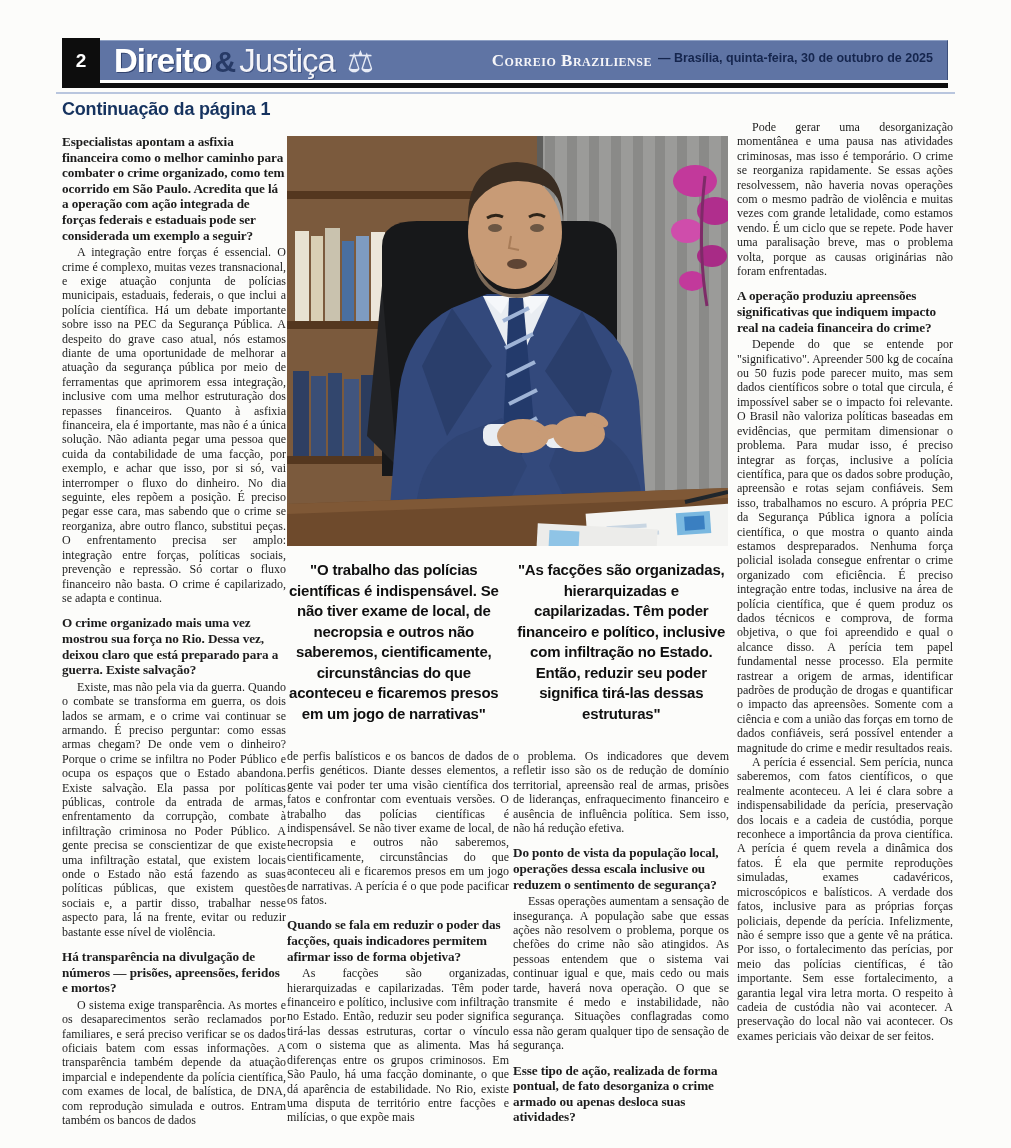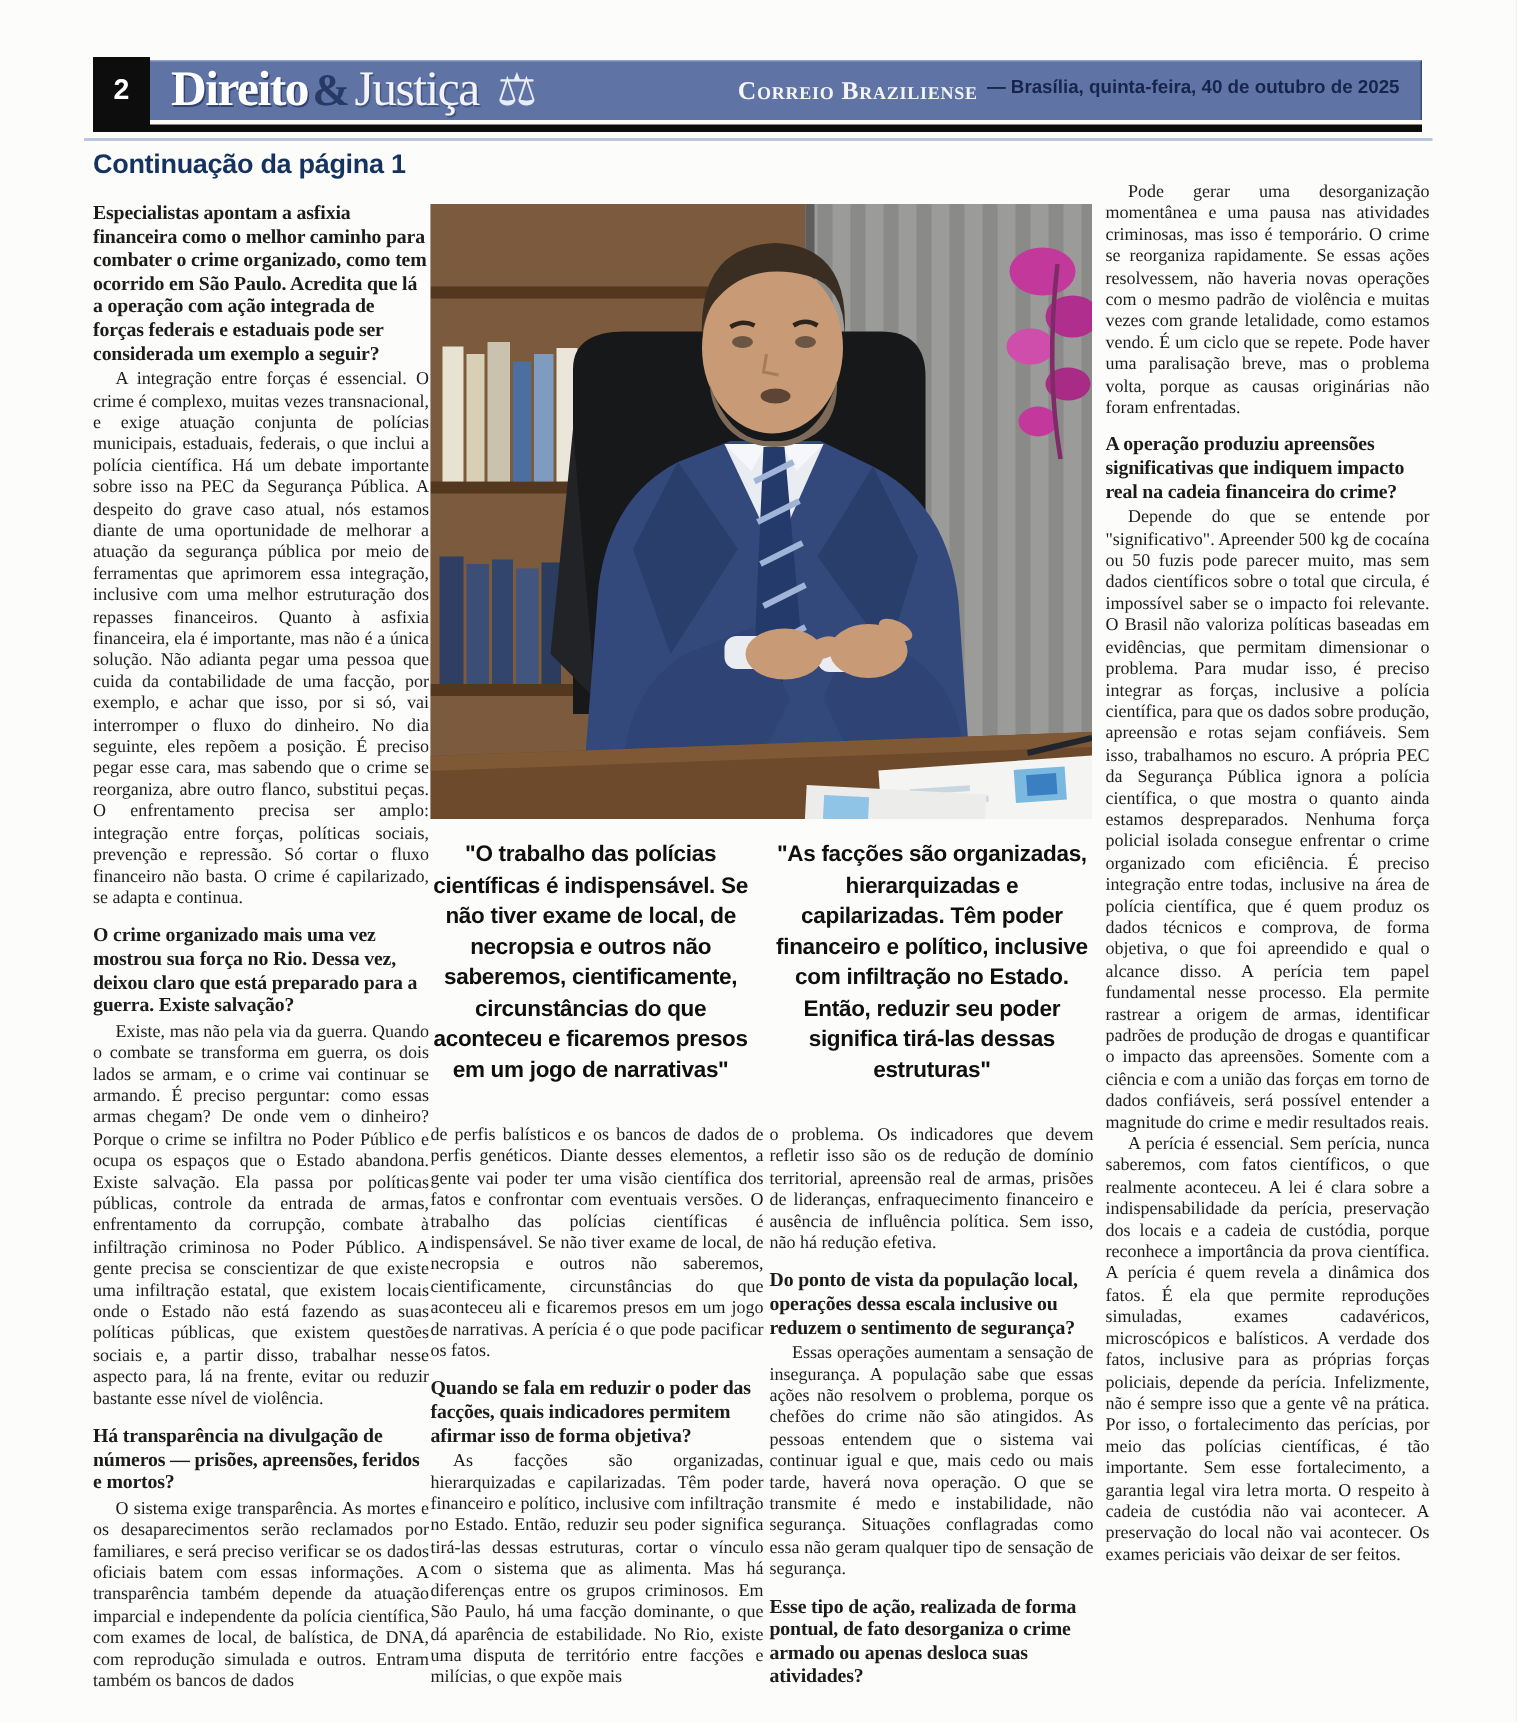--- a/index.html
+++ b/index.html
@@ -14,21 +14,21 @@
     width:38px;height:46px;background:#0d0d0d;color:#fff;display:flex;
     align-items:center;justify-content:center;
     font-family:"Liberation Sans",sans-serif;font-weight:bold;font-size:19px;
   }
   .banner{
     flex:1;height:40px;margin-top:2px;background:#5f74a4;
     border-top:1px solid #8ea0c4;border-right:1px solid #3c4f7a;
     display:flex;align-items:center;padding:0 14px;box-sizing:border-box;
   }
   .section-title{display:flex;align-items:baseline;gap:2px;
-    font-family:Liberation Serif, serif;line-height:1;}
+    font-family:Liberation Sans, sans-serif;line-height:1;}
   .st-bold{font-size:33px;font-weight:800;color:#ffffff;letter-spacing:-1px;
     text-shadow:1px 1px 0 #32436e;}
   .st-amp{font-size:30px;font-weight:700;color:#273a66;margin:0 1px;}
   .st-rest{font-size:33px;font-weight:400;color:#f4f4f8;letter-spacing:-1px;
     text-shadow:1px 1px 0 #425482;}
   .scales{font-size:30px;color:#e8ecf6;margin-left:10px;line-height:1;}
   .banner-right{margin-left:auto;display:flex;align-items:flex-start;gap:6px;white-space:nowrap;}
   .mast-name{font-family:"Liberation Serif",serif;font-variant:small-caps;
     font-weight:bold;font-size:17px;color:#f5f5f8;letter-spacing:.5px;}
   .mast-date{font-family:"Liberation Sans",sans-serif;font-weight:bold;
@@ -77,21 +77,21 @@
     <div class="pagenum-box">2</div>
     <div class="banner">
       <div class="section-title">
         <span class="st-bold">Direito</span>
           <span class="st-amp">&amp;</span>
           <span class="st-rest">Justiça</span>
         <span class="scales">⚖</span>
       </div>
       <div class="banner-right">
         <span class="mast-name">Correio Braziliense</span>
-        <span class="mast-date">— Brasília, quinta-feira, 40 de outubro de 2025</span>
+        <span class="mast-date">— Brasília, quinta-feira, 30 de outubro de 2025</span>
       </div>
     </div>
   </div>
   <div class="black-rule"></div>
   <div class="blue-rule"></div>
   <div class="continuation">Continuação da página 1</div>
 
   <div class="photo-credit">Divulgação/Raul Spinassé/Novo Selo Comunicação</div>
   <div class="photo-frame">
     <svg width="441" height="410" viewBox="0 0 441 410" xmlns="http://www.w3.org/2000/svg">

